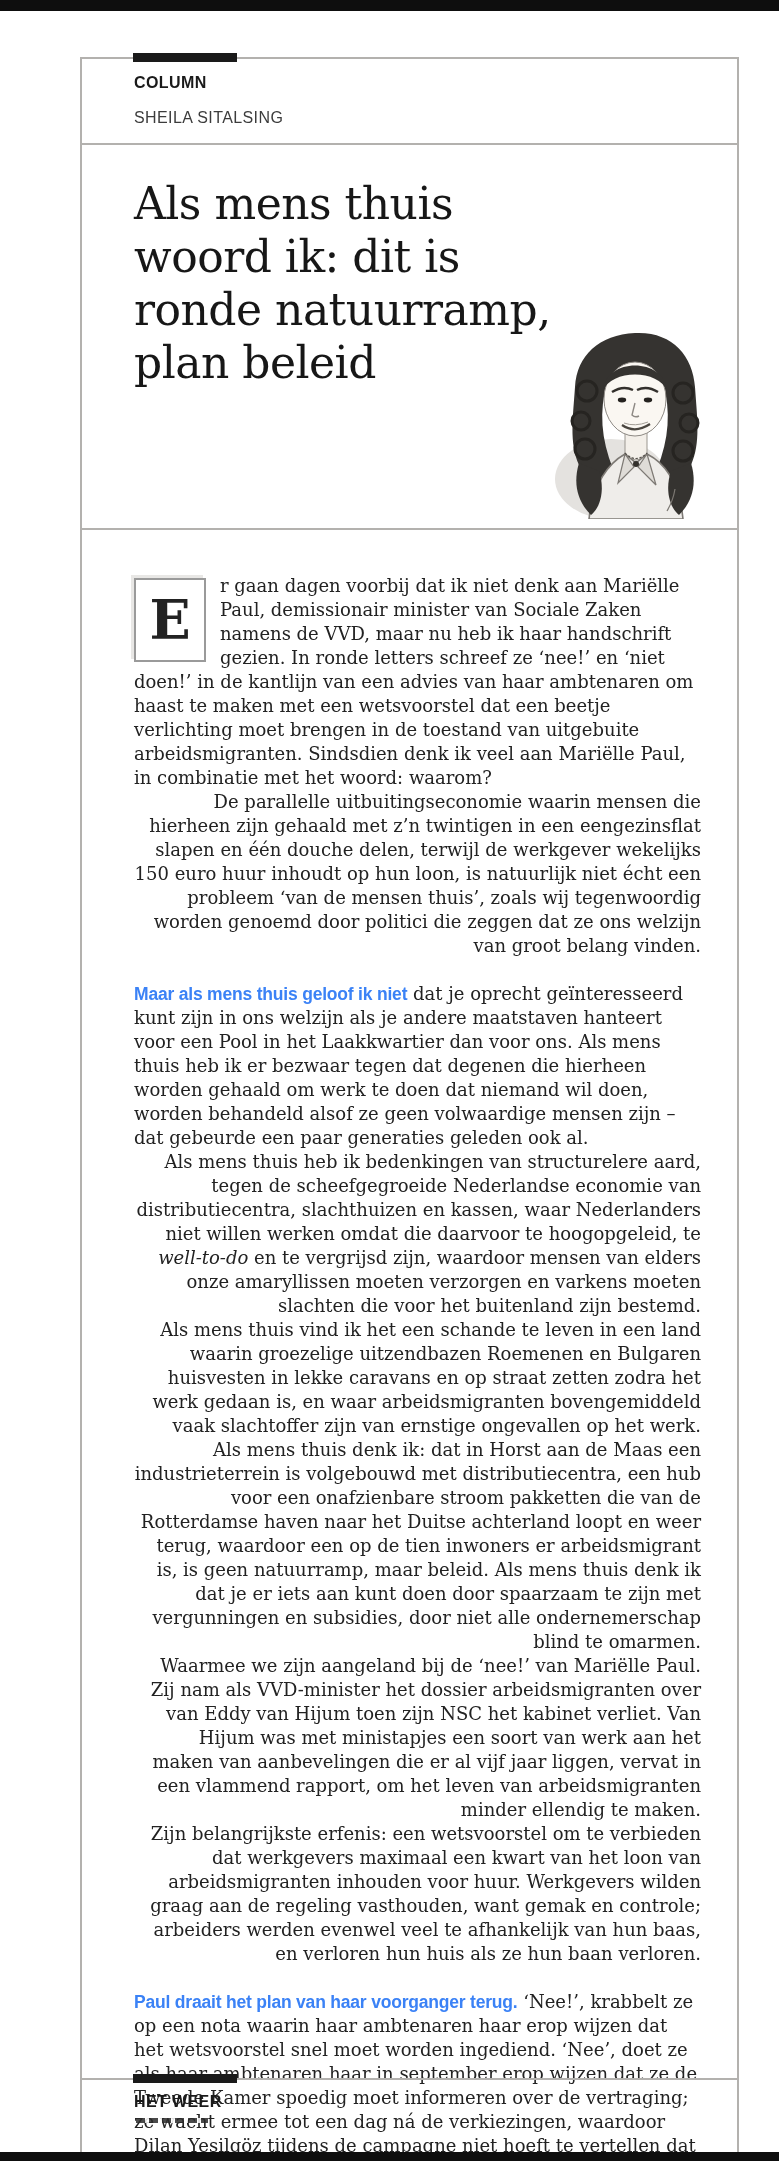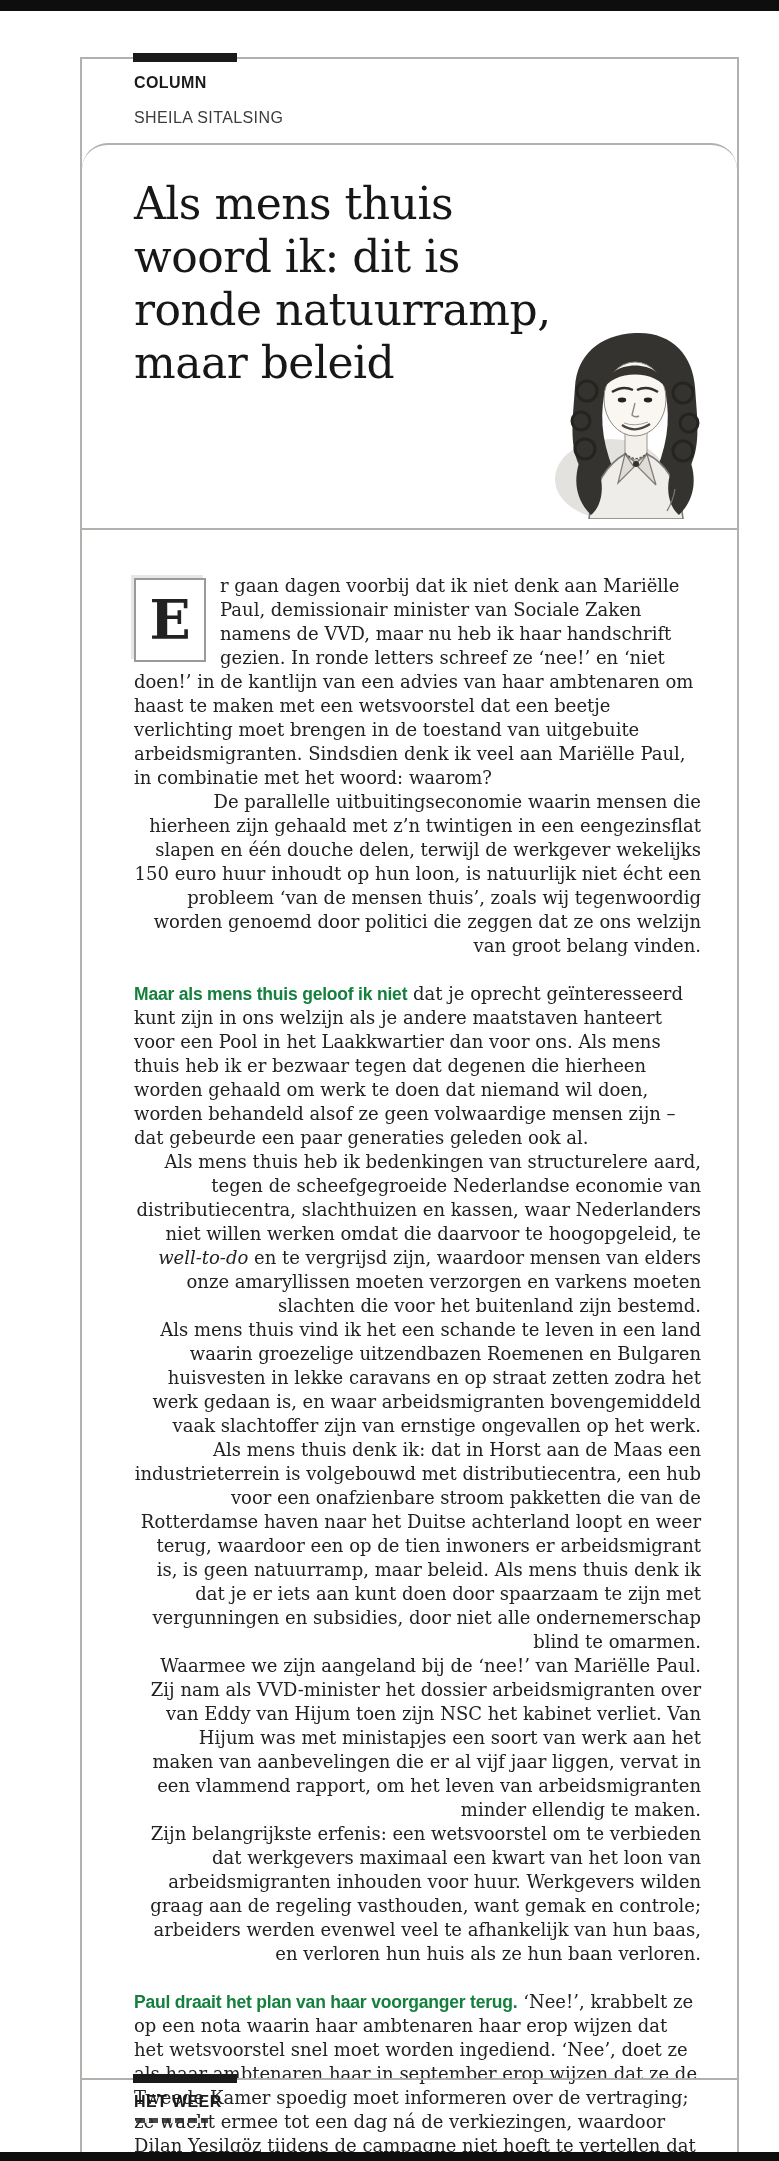--- a/index.html
+++ b/index.html
@@ -26,41 +26,41 @@
   .frame-header { position:relative; height:84px; padding:15px 0 0 52px; }
   .kicker {
     font-family:"Liberation Sans",sans-serif; font-weight:bold;
     font-size:16px; letter-spacing:.4px; color:#1a1a1a;
   }
   .byline {
     font-family:"Liberation Sans",sans-serif; font-size:16px;
     letter-spacing:.4px; color:#3c3c3c; margin-top:17px;
   }
 
-  .headline-sec { position:relative; height:385px; border-top:2px solid #b3b1ae;border-radius:26px; }
+  .headline-sec { position:relative; height:385px; border-top:2px solid #b3b1ae; }
   .headline { padding:32px 0 0 52px; font-weight:normal; }
   .headline-line {
     font-size:44px; line-height:53px; color:#171717;
     letter-spacing:-0.5px;
   }
   .portrait { position:absolute; right:16px; top:176px; }
 
   .body-sec {
     height:1550px; border-top:2px solid #b3b1ae;
     padding:44px 36px 0 52px;
   }
   .para {
     font-size:18px; line-height:24px; color:#222;
     text-align:left; hyphens:auto; -webkit-hyphens:auto;
   }
   .para.indent { text-indent:15px;text-align:right; }
   .para.lead-para { margin-top:24px; }
   .lead {
     font-family:"Liberation Sans",sans-serif; font-weight:bold;
-    font-size:17.5px; letter-spacing:-0.2px; color:#15803d;
+    font-size:17.5px; letter-spacing:-0.2px; color:#3b82f6;
   }
   .dropcap {
     float:left; width:72px; height:84px; margin:4px 14px 8px 0;
     border:2px solid #9a9a9a; background:#fff;
     font-size:54px; font-weight:bold; color:#222;
     display:flex; align-items:center; justify-content:center;
     box-shadow:-3px -3px 0 #e8e7e5;
   }
   .para em { }
 
@@ -87,21 +87,21 @@
       <div class="kicker-bar"></div>
       <div class="kicker">COLUMN</div>
       <div class="byline">SHEILA SITALSING</div>
     </header>
 
     <section class="headline-sec">
       <h1 class="headline">
         <div class="headline-line">Als mens thuis</div>
         <div class="headline-line">woord ik: dit is</div>
         <div class="headline-line">ronde natuurramp,</div>
-        <div class="headline-line">maar beleid</div>
+        <div class="headline-line">plan beleid</div>
       </h1>
       <svg class="portrait" width="172" height="198" viewBox="0 0 172 198">
         <ellipse cx="62" cy="158" rx="56" ry="40" fill="#e4e2df"></ellipse>
         <path d="M86,12 C122,10 144,34 146,66 C148,96 152,122 142,144 C136,160 120,168 110,158 L108,148 C120,118 122,90 114,62 L58,62 C50,90 52,118 64,148 L62,158 C52,168 36,160 30,144 C20,122 24,96 26,66 C28,34 50,14 86,12 Z" fill="#353330"></path>
         <circle cx="38" cy="70" r="10" fill="none" stroke="#262421" stroke-width="3"></circle>
         <circle cx="32" cy="100" r="9" fill="none" stroke="#262421" stroke-width="3"></circle>
         <circle cx="36" cy="128" r="10" fill="none" stroke="#262421" stroke-width="3"></circle>
         <circle cx="134" cy="72" r="10" fill="none" stroke="#262421" stroke-width="3"></circle>
         <circle cx="140" cy="102" r="9" fill="none" stroke="#262421" stroke-width="3"></circle>
         <circle cx="134" cy="130" r="10" fill="none" stroke="#262421" stroke-width="3"></circle>

